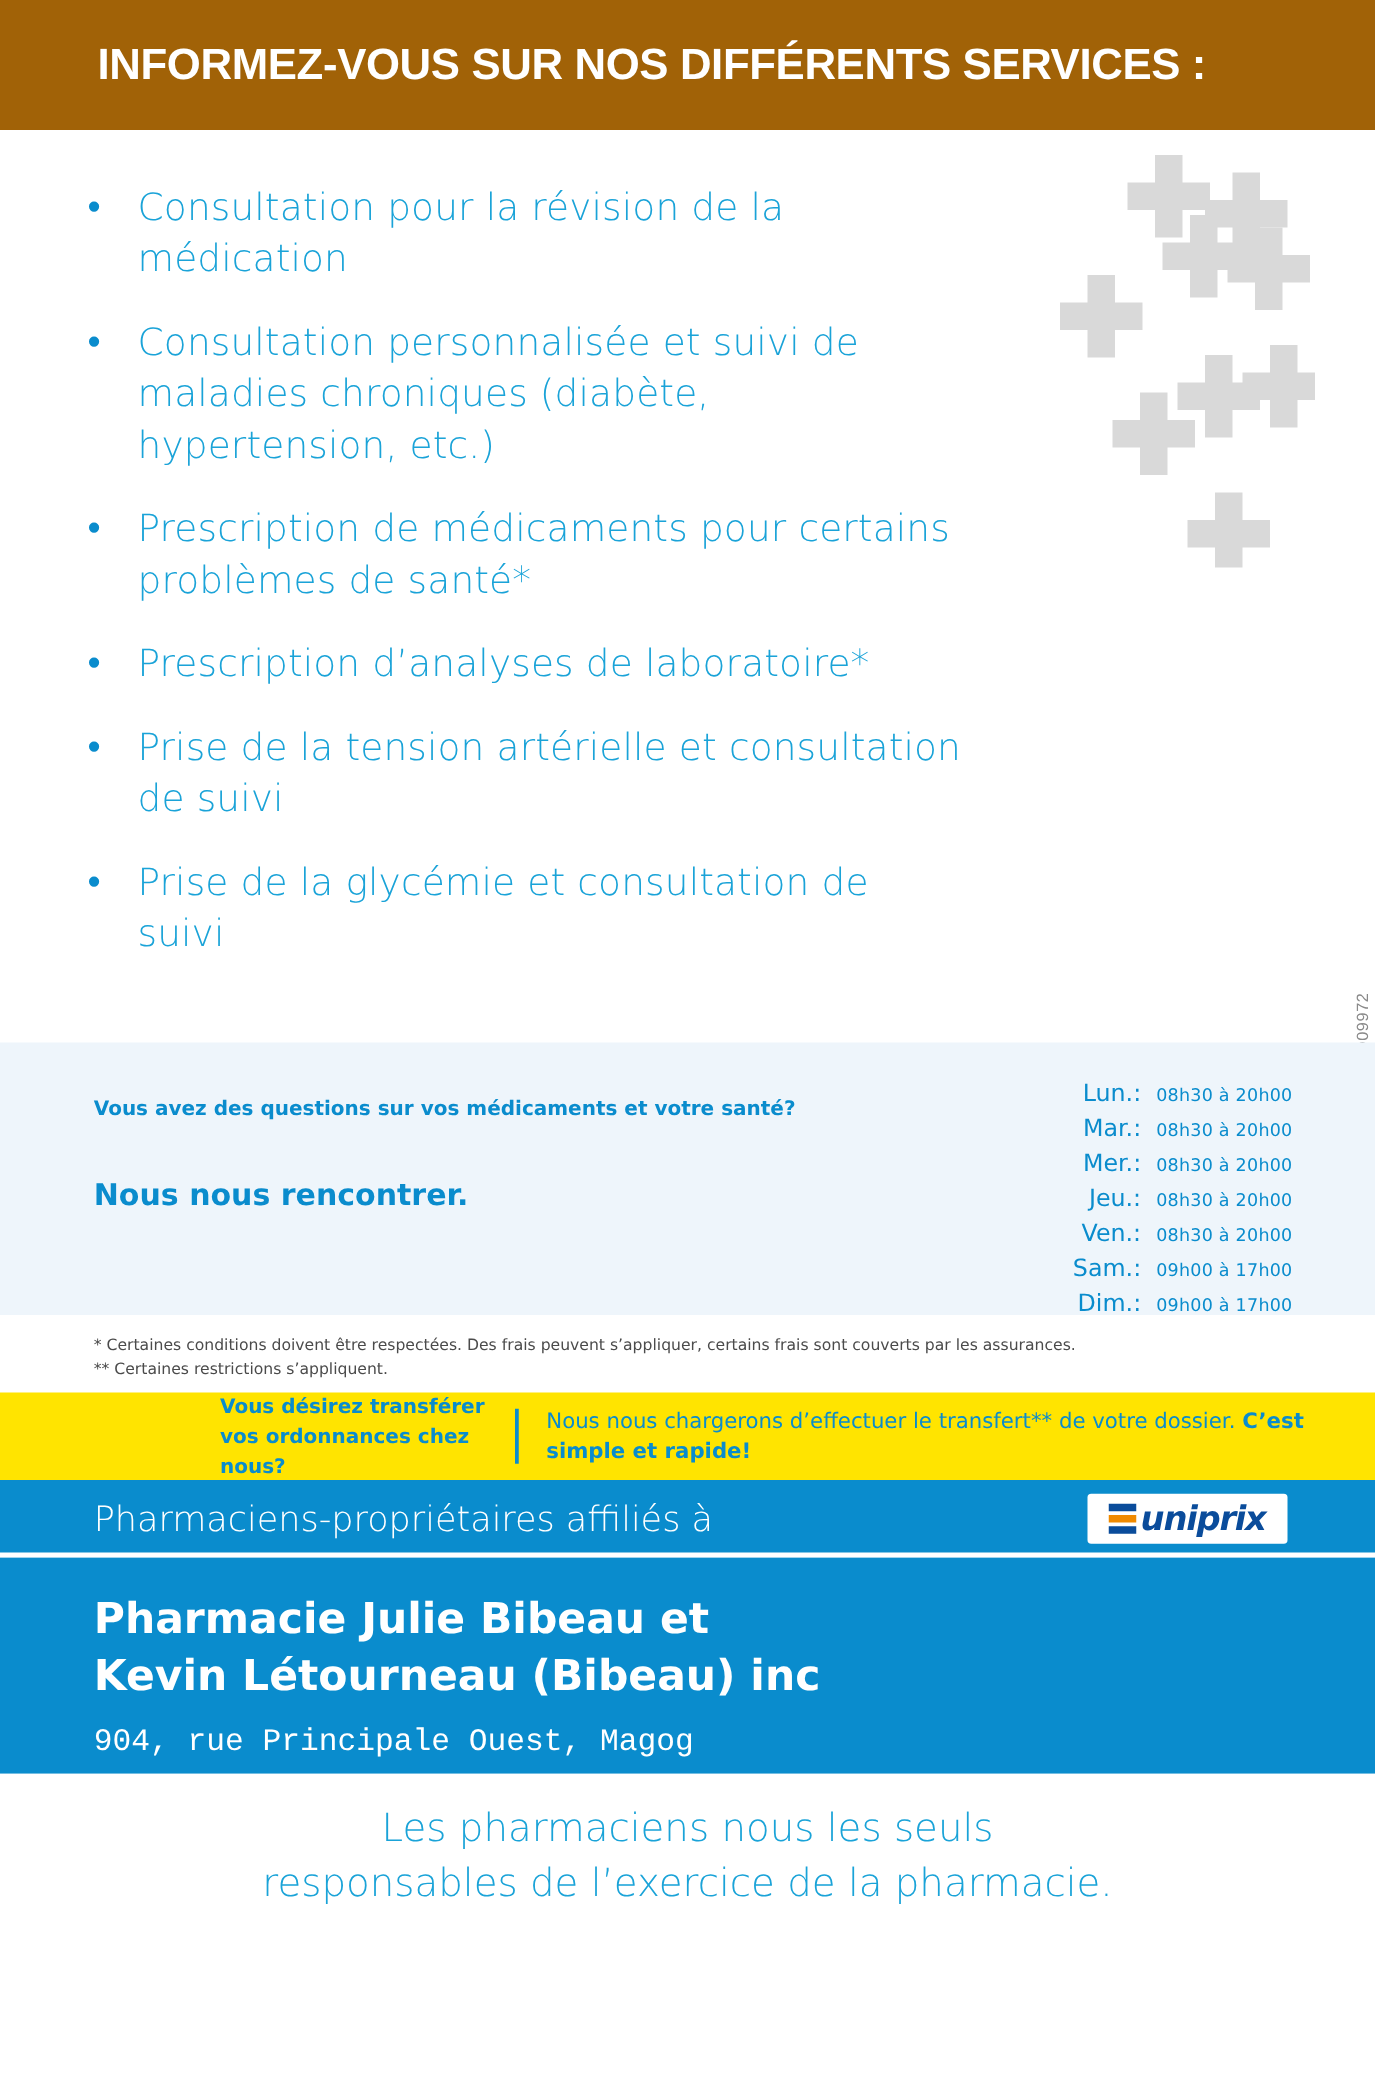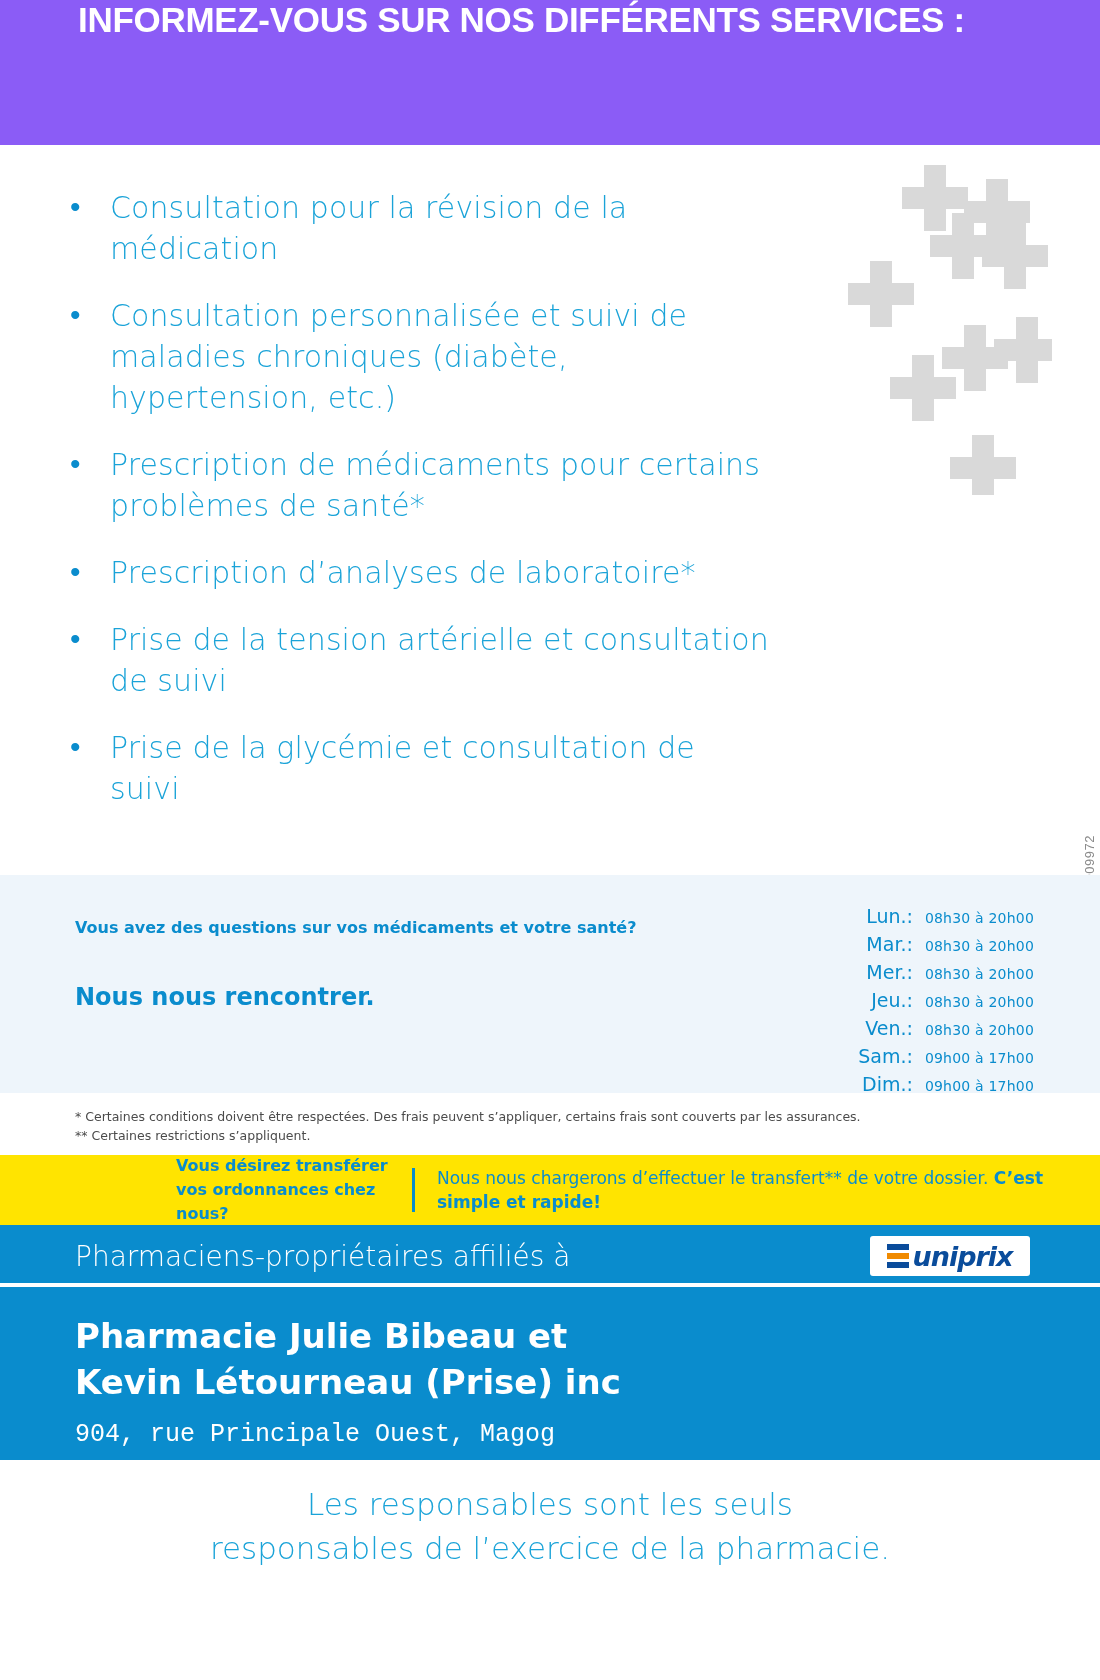--- a/index.html
+++ b/index.html
@@ -12,24 +12,24 @@
   .page {
     position: relative;
     width: 1100px;
     height: 1680px;
     overflow: hidden;
     background: #ffffff;
   }
 
   
   .header {
-    background: #8b5cf6;
-    height: 145px;
-    display: flex;
-    align-items: flex-start;
+    background: #a16207;
+    height: 104px;
+    display: flex;
+    align-items: center;
     padding-left: 78px;
   }
   .header-title {
     color: #ffffff;
     font-size: 35px;
     font-weight: bold;
     letter-spacing: -0.3px;
     font-family: "Liberation Sans", sans-serif;
   }
 
@@ -387,23 +387,23 @@
             <span></span>
         </div>
         <div class="logo-word">uniprix</div>
       </div>
     </div>
     <div class="affil-rule"></div>
   </div>
 
   <div class="pharmacy">
     <div class="pharm-name">Pharmacie Julie Bibeau et</div>
-    <div class="pharm-name">Kevin Létourneau (Prise) inc</div>
+    <div class="pharm-name">Kevin Létourneau (Bibeau) inc</div>
     <div class="pharm-addr">904, rue Principale Ouest, Magog</div>
     <div class="pharm-addr">819 843-5003</div>
   </div>
 
   <div class="disclaimer">
-    <div class="disclaimer-line">Les responsables sont les seuls</div>
+    <div class="disclaimer-line">Les pharmaciens nous les seuls</div>
     <div class="disclaimer-line">responsables de l’exercice de la pharmacie.</div>
   </div>
 
 </div>
 
 </body></html>

